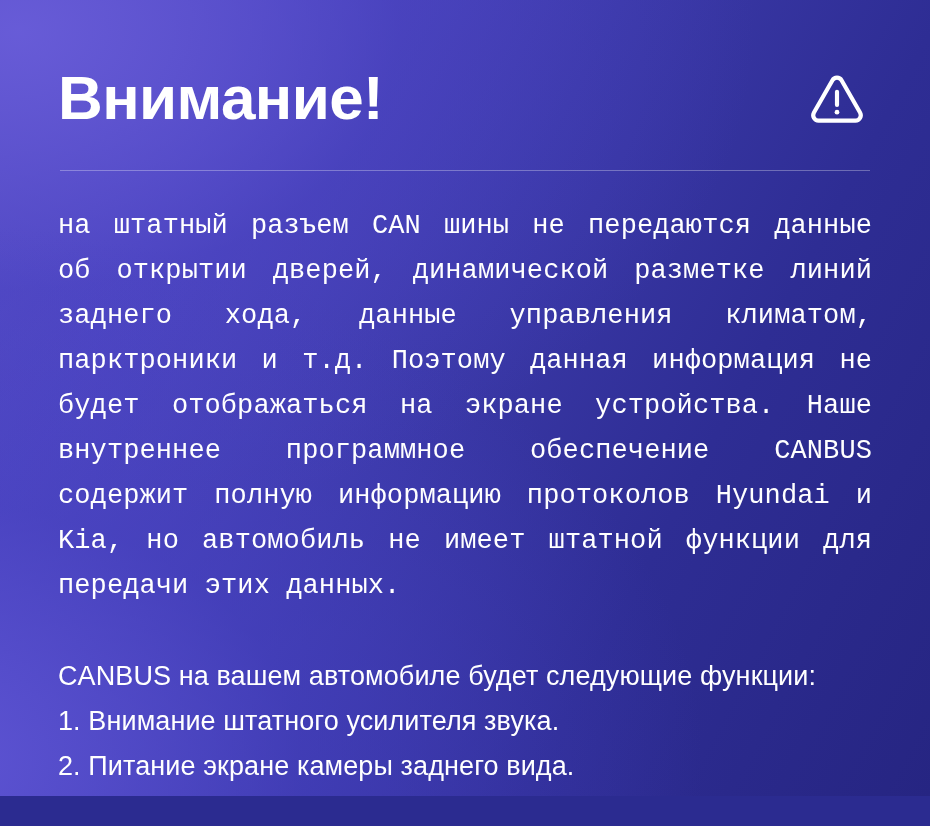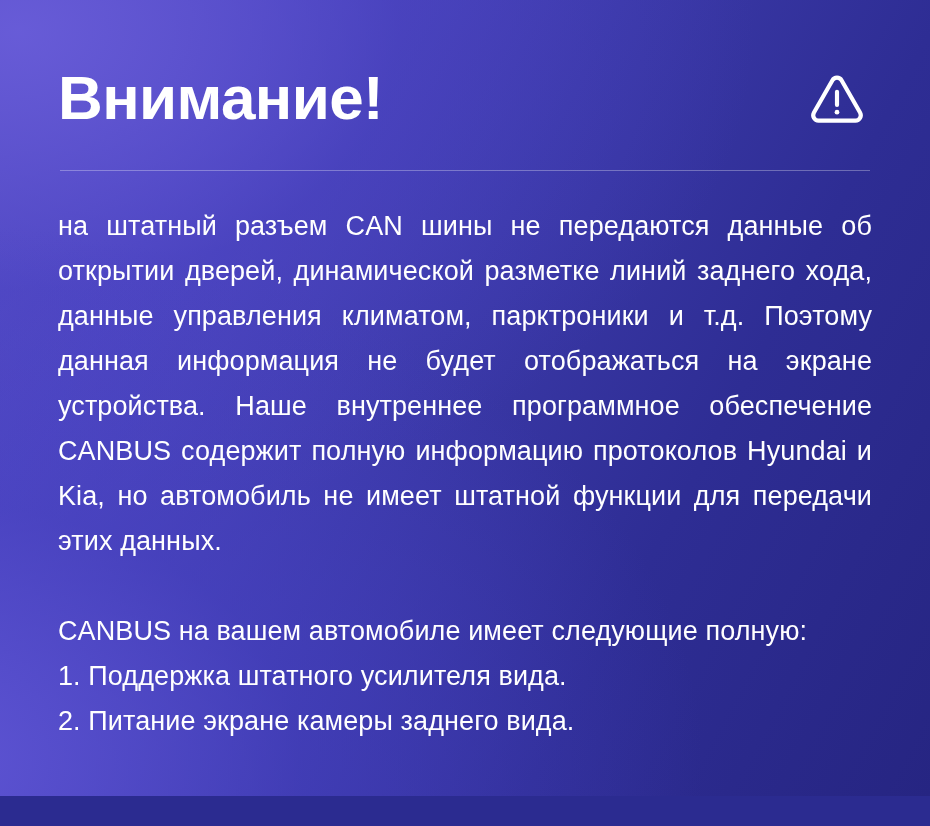--- a/index.html
+++ b/index.html
@@ -81,20 +81,21 @@
 
   .paragraph {
     font-size: 27px;
     line-height: 45px;
     font-weight: 400;
     letter-spacing: 0.1px;
     text-align: justify;
     text-justify: inter-word;
     margin: 0;
     color: #ffffff;
+    font-family: Liberation Mono, monospace;
   }
 
   .paragraph.lead {
     
     text-align-last: left;
   }
 
   .intro-line {
     font-size: 27px;
     line-height: 45px;
@@ -150,26 +151,26 @@
         </svg>
       </span>
     </div>
 
     <div class="divider"></div>
 
     <div class="body-block">
 
       <p class="paragraph lead">на штатный разъем CAN шины не передаются данные об открытии дверей, динамической разметке линий заднего хода, данные управления климатом, парктроники и т.д. Поэтому данная информация не будет отображаться на экране устройства. Наше внутреннее программное обеспечение CANBUS содержит полную информацию протоколов Hyundai и Kia, но автомобиль не имеет штатной функции для передачи этих данных.</p>
 
-      <p class="intro-line">CANBUS на вашем автомобиле имеет следующие полную:</p>
+      <p class="intro-line">CANBUS на вашем автомобиле будет следующие функции:</p>
 
       <ul class="feature-list">
         <li class="feature-item">
           <span class="num">1.</span>
-          <span class="txt">Поддержка штатного усилителя вида.</span>
+          <span class="txt">Внимание штатного усилителя звука.</span>
         </li>
         <li class="feature-item">
           <span class="num">2.</span>
           <span class="txt">Питание экране камеры заднего вида.</span>
         </li>
       </ul>
 
     </div>
   </div>
 </div>

